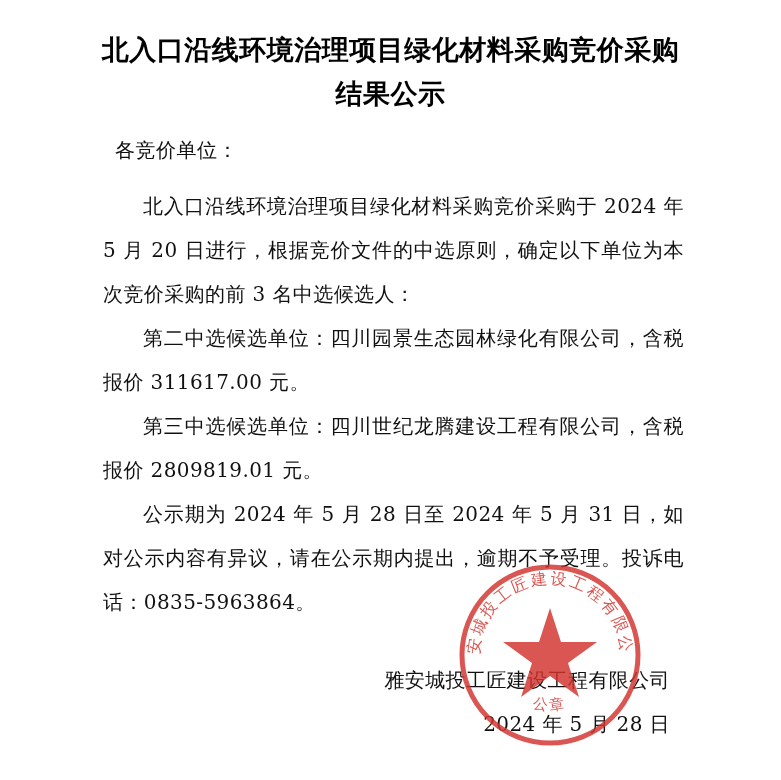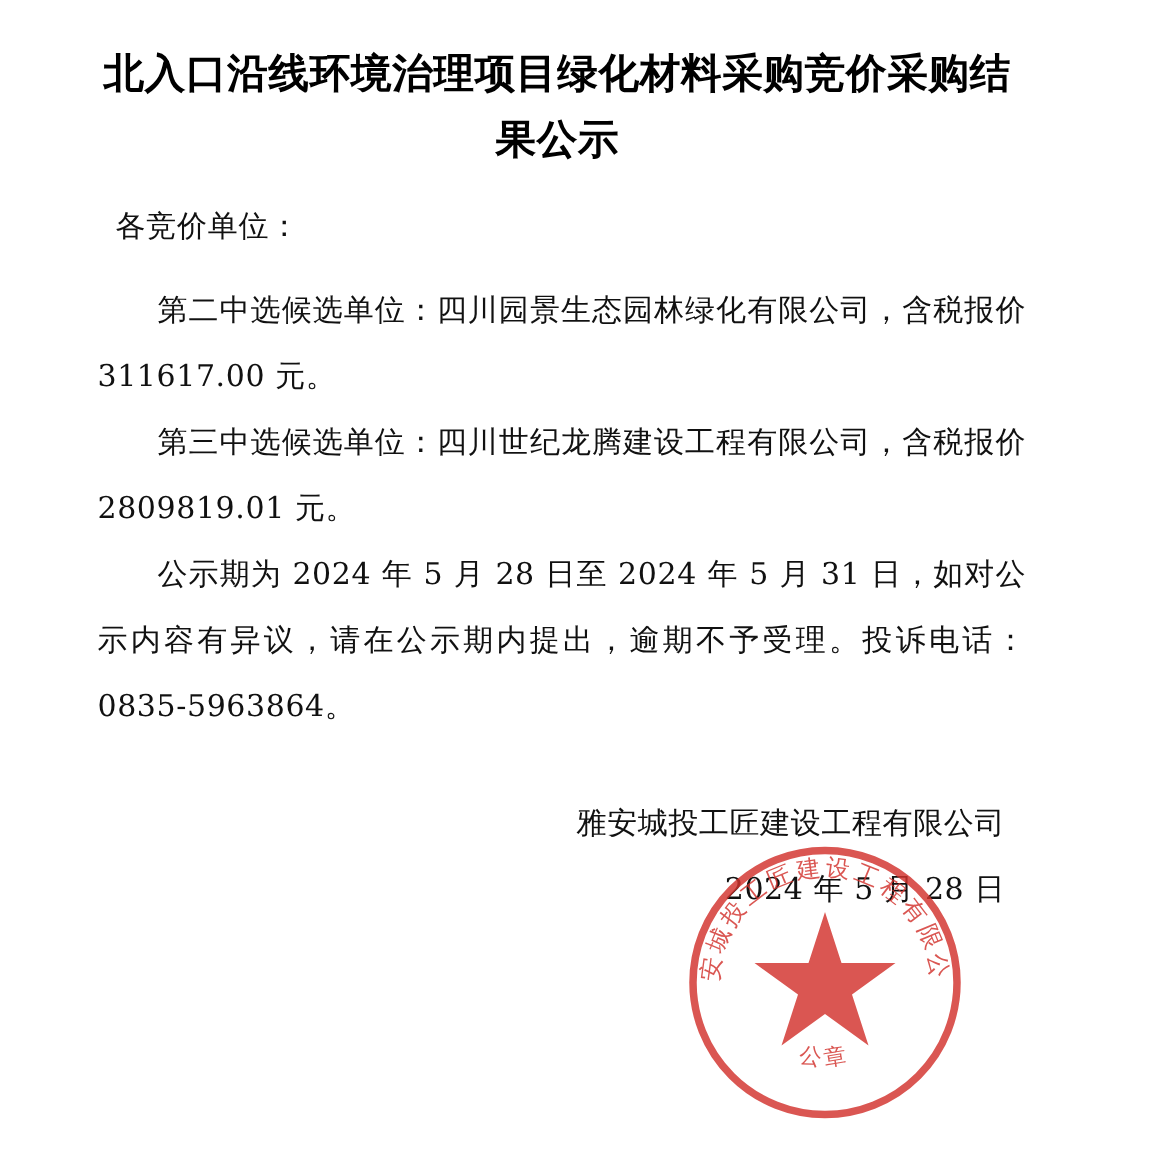--- a/index.html
+++ b/index.html
@@ -13,21 +13,21 @@
     font-family: "DejaVu Serif", "Liberation Serif", serif;
     color: #111111;
     overflow: hidden;
     position: relative;
   }
   .page {
     position: relative;
     width: 781px;
     height: 608px;
     box-sizing: border-box;
-    padding: 28px 95px 0 57px;
+    padding: 28px 95px 0 95px;
   }
   .doc-title {
     font-family: "DejaVu Sans", "Liberation Sans", sans-serif;
     font-weight: bold;
     font-size: 27px;
     line-height: 44px;
     text-align: center;
     letter-spacing: 0.5px;
     color: #000000;
     margin: 0 0 12px 0;
@@ -78,20 +78,21 @@
 </style>
 </head>
 <body>
 
 <div class="page">
 
   <h1 class="doc-title">北入口沿线环境治理项目绿化材料采购竞价采购结果公示</h1>
 
   <p class="salutation">各竞价单位：</p>
 
+  <p class="para">北入口沿线环境治理项目绿化材料采购竞价采购于 2024 年 5 月 20 日进行，根据竞价文件的中选原则，确定以下单位为本次竞价采购的前 3 名中选候选人：</p>
   <p class="para">第二中选候选单位：四川园景生态园林绿化有限公司，含税报价 311617.00 元。</p>
   <p class="para">第三中选候选单位：四川世纪龙腾建设工程有限公司，含税报价 2809819.01 元。</p>
   <p class="para">公示期为 2024 年 5 月 28 日至 2024 年 5 月 31 日，如对公示内容有异议，请在公示期内提出，逾期不予受理。投诉电话：0835-5963864。</p>
 
   <div class="sign-block">
     <span class="sign-line">雅安城投工匠建设工程有限公司</span>
     <span class="sign-line">2024 年 5 月 28 日</span>
   </div>
 
   <div class="seal">

